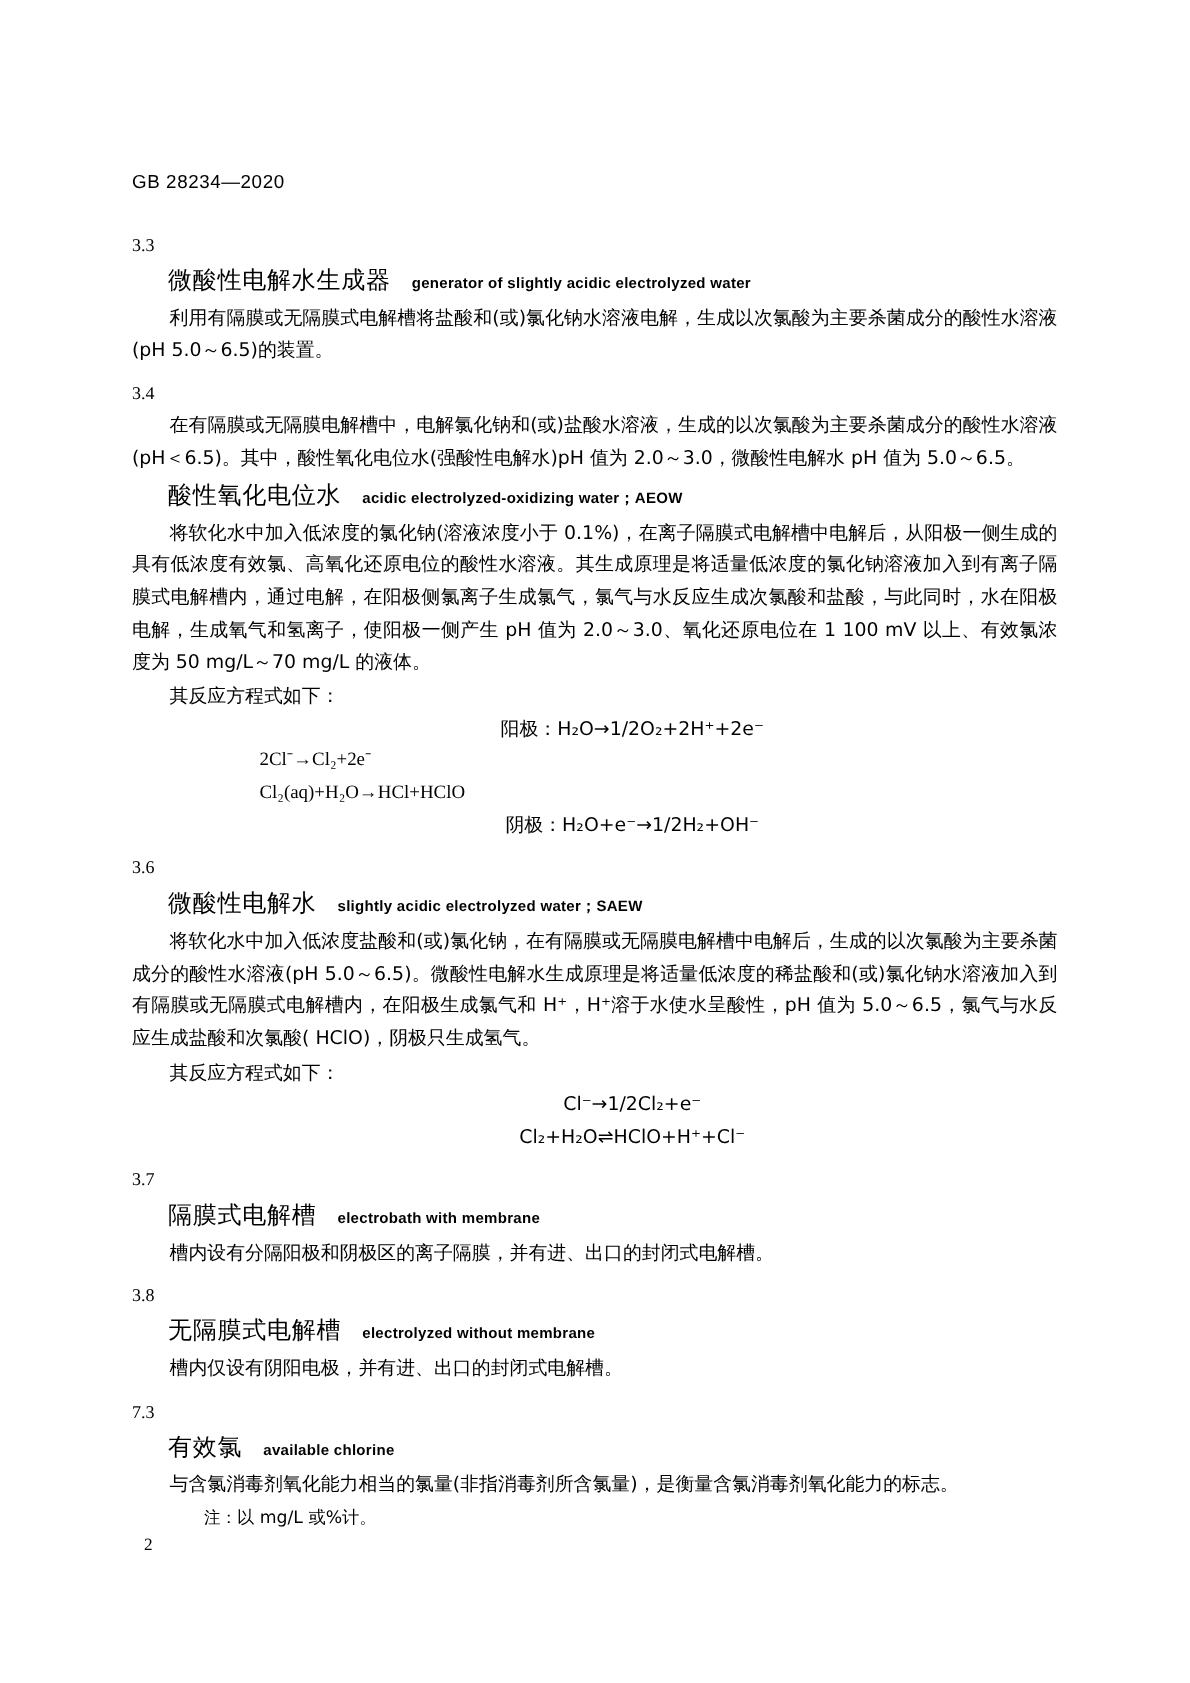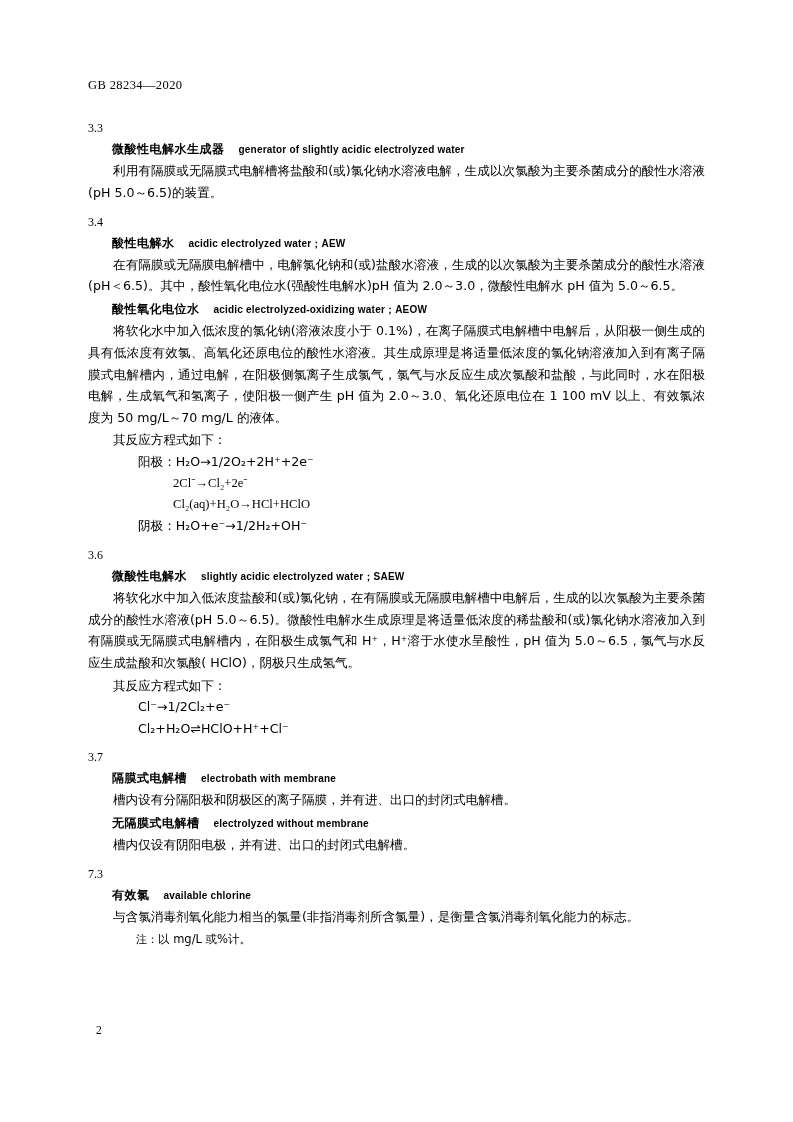--- a/index.html
+++ b/index.html
@@ -15,43 +15,44 @@
     position: relative;
   }
   .page {
     position: relative;
     width: 793px;
     height: 1122px;
     box-sizing: border-box;
     padding: 78px 88px 40px 88px;
   }
   .header {
-    font-family: Liberation Serif, serif;
+    font-family: Liberation Sans, sans-serif;
     font-size: 12.5px;
     letter-spacing: 0.4px;
     margin-bottom: 26px;
     padding-left: 0px;
+    margin-top: 36px;
   }
   .clause-num {
     font-size: 12px;
     font-family: "Liberation Serif", serif;
     margin-top: 9px;
     margin-bottom: 1px;
     line-height: 1.5;
   }
   .term-line {
     font-size: 12.5px;
     line-height: 1.6;
     margin: 2px 0 1px 0;
     padding-left: 24px;
   }
   .term-cn {
-    font-weight: bold;
+    font-weight: normal;
     font-family: "DejaVu Sans", "Liberation Sans", sans-serif;
-    font-size: 12px;
+    font-size: 16px;
     letter-spacing: 0.5px;
     text-align: right;
   }
   .term-en {
     font-weight: bold;
     font-family: Liberation Sans, sans-serif;
     font-size: 10px;
     margin-left: 14px;
     letter-spacing: 0.2px;
   }
@@ -61,21 +62,21 @@
     text-align: justify;
     text-justify: inter-ideograph;
     margin: 1px 0 0 0;
     text-indent: 25px;
   }
   .eq {
     font-size: 12.6px;
     line-height: 1.7;
     margin: 0;
   }
-  .eq.i1 { padding-left: 50px; }
+  .eq.i1 { padding-left: 50px; text-align: center; }
   .eq.i2 { padding-left: 85px; font-family: Liberation Serif, serif; }
   .note {
     font-size: 11.5px;
     line-height: 1.6;
     padding-left: 48px;
     margin-top: 2px;
   }
   .note-label {
     font-family: "DejaVu Sans", "Liberation Sans", sans-serif;
     font-size: 11px;
@@ -98,23 +99,20 @@
 
   <div class="header">GB 28234—2020</div>
 
   <div class="clause-num">3.3</div>
   <div class="term-line">
     <span class="term-cn">微酸性电解水生成器</span><span class="term-en">generator of slightly acidic electrolyzed water</span>
   </div>
   <div class="para cjk">利用有隔膜或无隔膜式电解槽将盐酸和(或)氯化钠水溶液电解，生成以次氯酸为主要杀菌成分的酸性水溶液(pH 5.0～6.5)的装置。</div>
 
   <div class="clause-num">3.4</div>
-  <div class="term-line">
-    <span class="term-cn">酸性电解水</span><span class="term-en">acidic electrolyzed water；AEW</span>
-  </div>
   <div class="para cjk">在有隔膜或无隔膜电解槽中，电解氯化钠和(或)盐酸水溶液，生成的以次氯酸为主要杀菌成分的酸性水溶液(pH＜6.5)。其中，酸性氧化电位水(强酸性电解水)pH 值为 2.0～3.0，微酸性电解水 pH 值为 5.0～6.5。</div>
 
   <div class="term-line">
     <span class="term-cn">酸性氧化电位水</span><span class="term-en">acidic electrolyzed-oxidizing water；AEOW</span>
   </div>
   <div class="para cjk">将软化水中加入低浓度的氯化钠(溶液浓度小于 0.1%)，在离子隔膜式电解槽中电解后，从阳极一侧生成的具有低浓度有效氯、高氧化还原电位的酸性水溶液。其生成原理是将适量低浓度的氯化钠溶液加入到有离子隔膜式电解槽内，通过电解，在阳极侧氯离子生成氯气，氯气与水反应生成次氯酸和盐酸，与此同时，水在阳极电解，生成氧气和氢离子，使阳极一侧产生 pH 值为 2.0～3.0、氧化还原电位在 1 100 mV 以上、有效氯浓度为 50 mg/L～70 mg/L 的液体。</div>
   <div class="para cjk">其反应方程式如下：</div>
   <div class="eq i1 cjk">阳极：H₂O→1/2O₂+2H⁺+2e⁻</div>
   <div class="eq i2 cjk">2Cl⁻→Cl₂+2e⁻</div>
   <div class="eq i2 cjk">Cl₂(aq)+H₂O→HCl+HClO</div>
@@ -128,20 +126,21 @@
   <div class="para cjk">其反应方程式如下：</div>
   <div class="eq i1 cjk">Cl⁻→1/2Cl₂+e⁻</div>
   <div class="eq i1 cjk">Cl₂+H₂O⇌HClO+H⁺+Cl⁻</div>
 
   <div class="clause-num">3.7</div>
   <div class="term-line">
     <span class="term-cn">隔膜式电解槽</span><span class="term-en">electrobath with membrane</span>
   </div>
   <div class="para cjk">槽内设有分隔阳极和阴极区的离子隔膜，并有进、出口的封闭式电解槽。</div>
 
+  <div class="clause-num">3.8</div>
   <div class="term-line">
     <span class="term-cn">无隔膜式电解槽</span><span class="term-en">electrolyzed without membrane</span>
   </div>
   <div class="para cjk">槽内仅设有阴阳电极，并有进、出口的封闭式电解槽。</div>
 
   <div class="clause-num">7.3</div>
   <div class="term-line">
     <span class="term-cn">有效氯</span><span class="term-en">available chlorine</span>
   </div>
   <div class="para cjk">与含氯消毒剂氧化能力相当的氯量(非指消毒剂所含氯量)，是衡量含氯消毒剂氧化能力的标志。</div>

